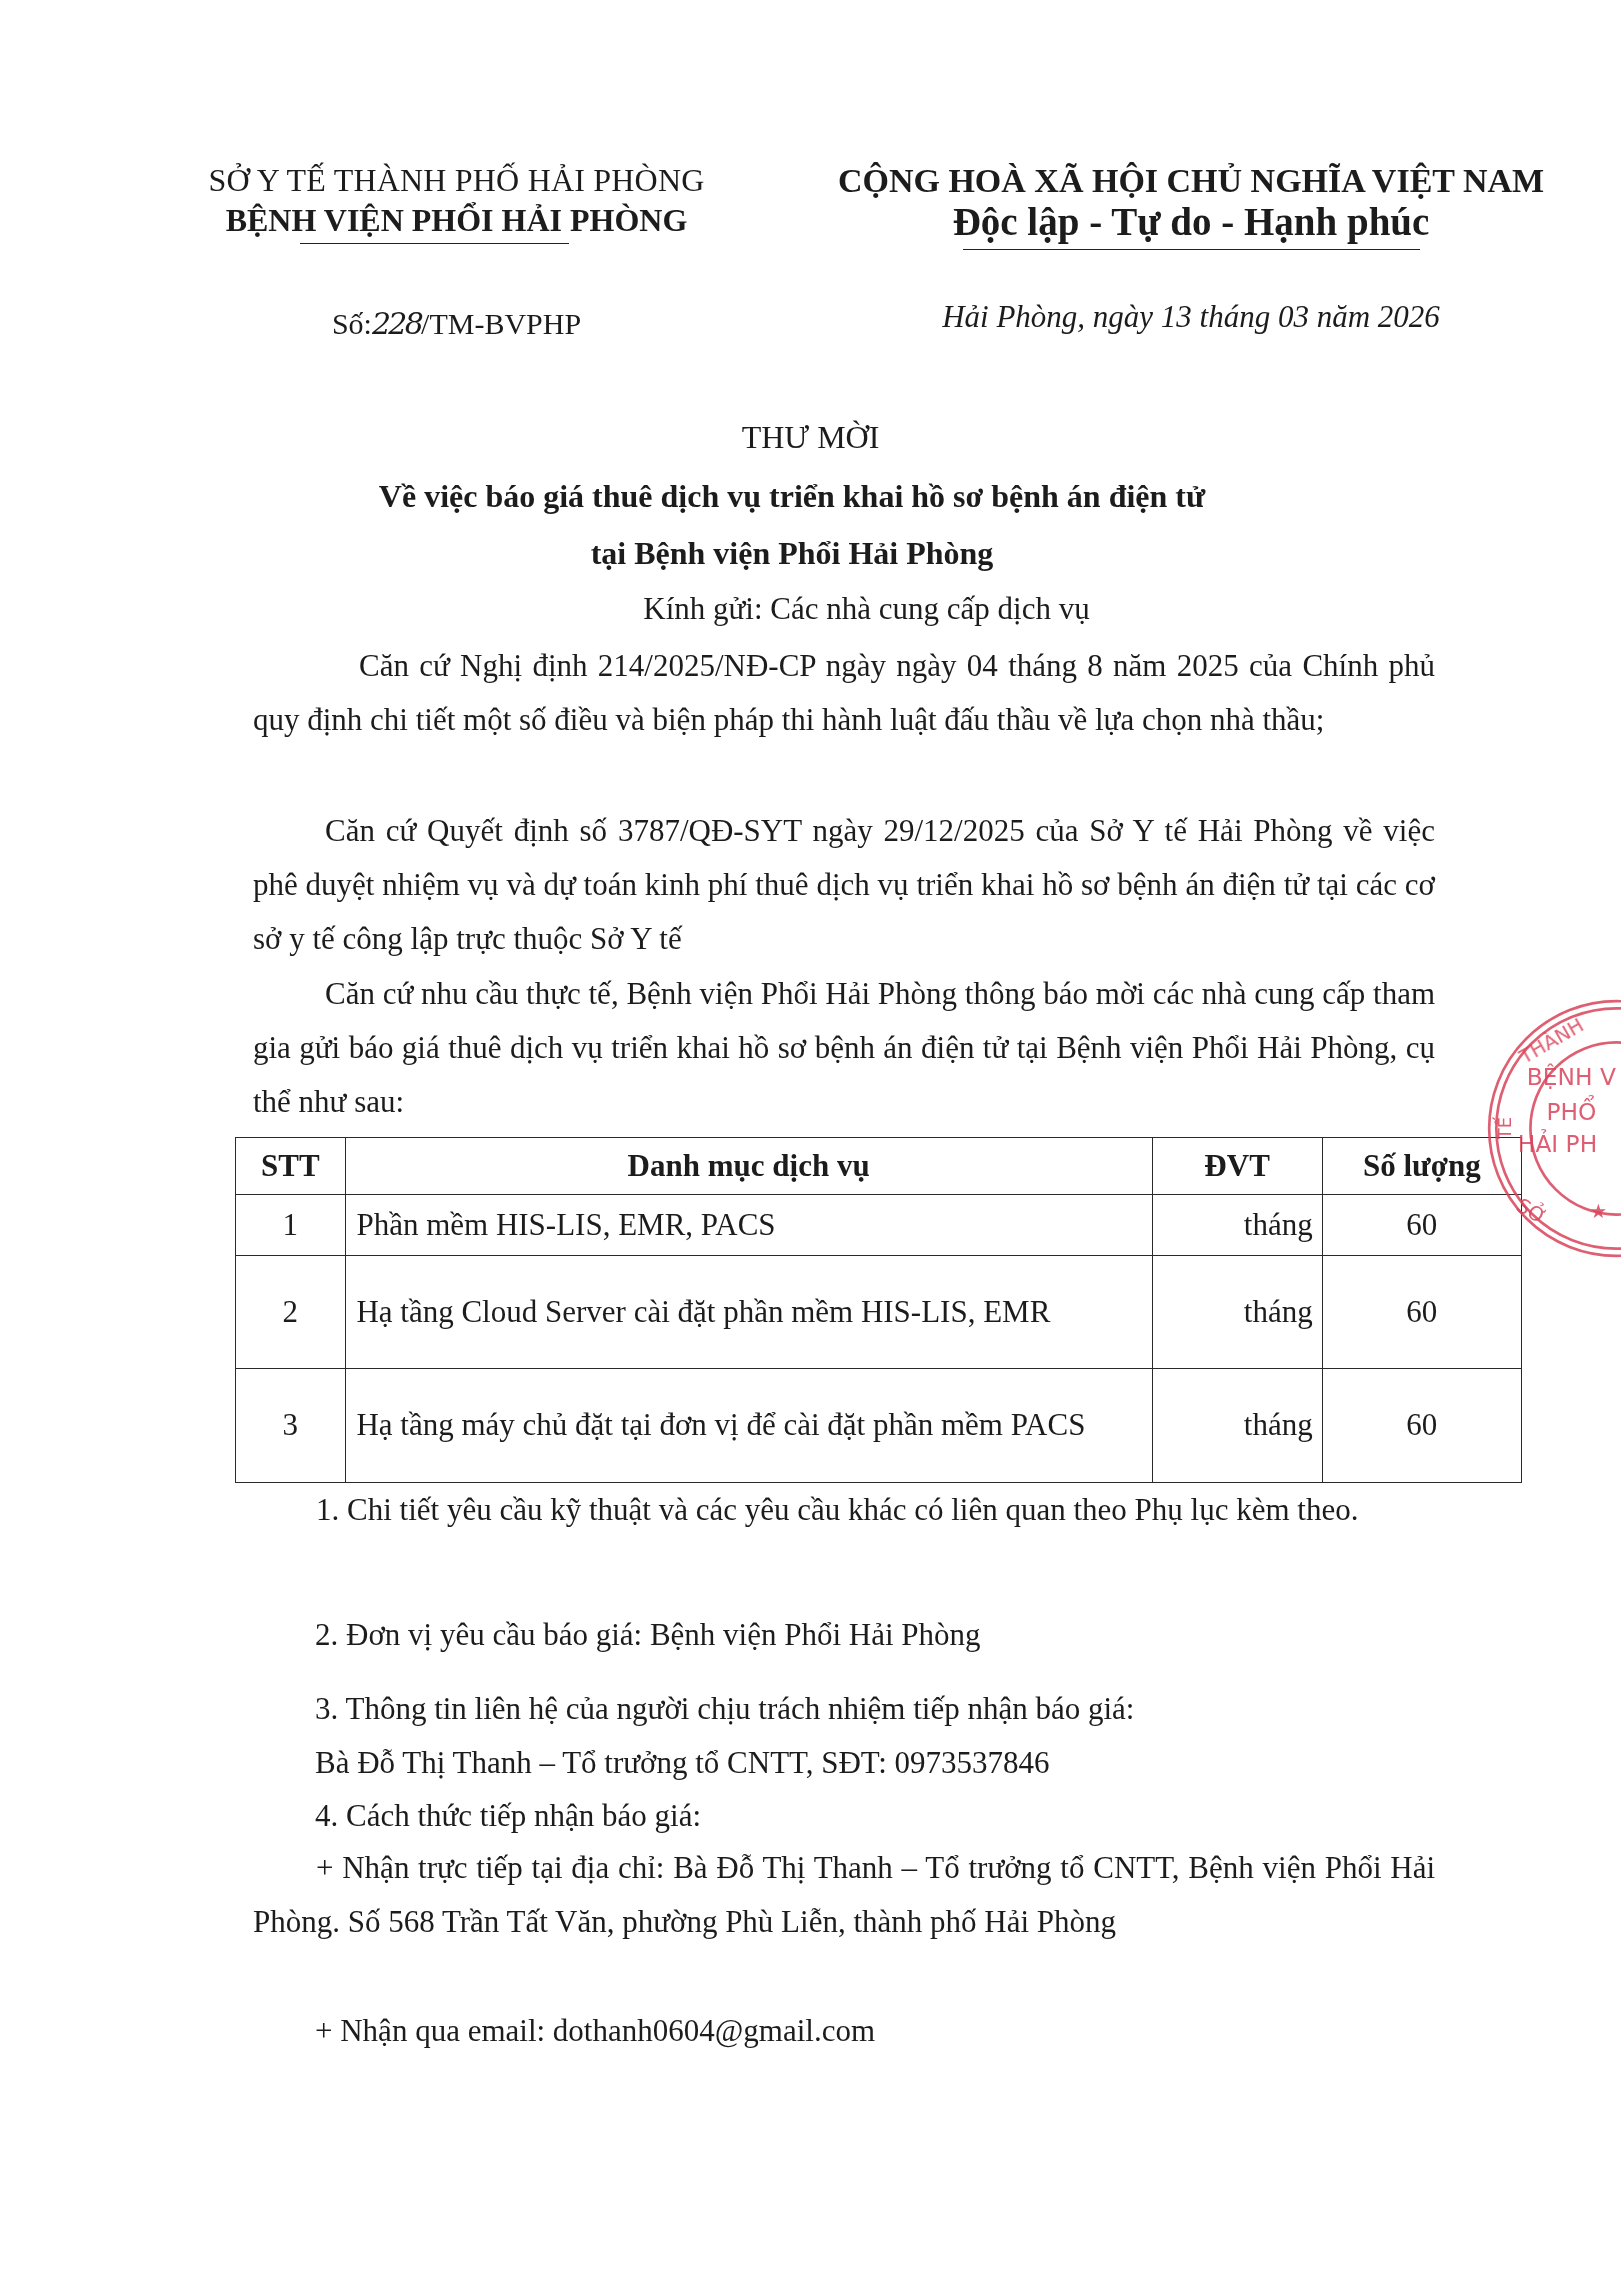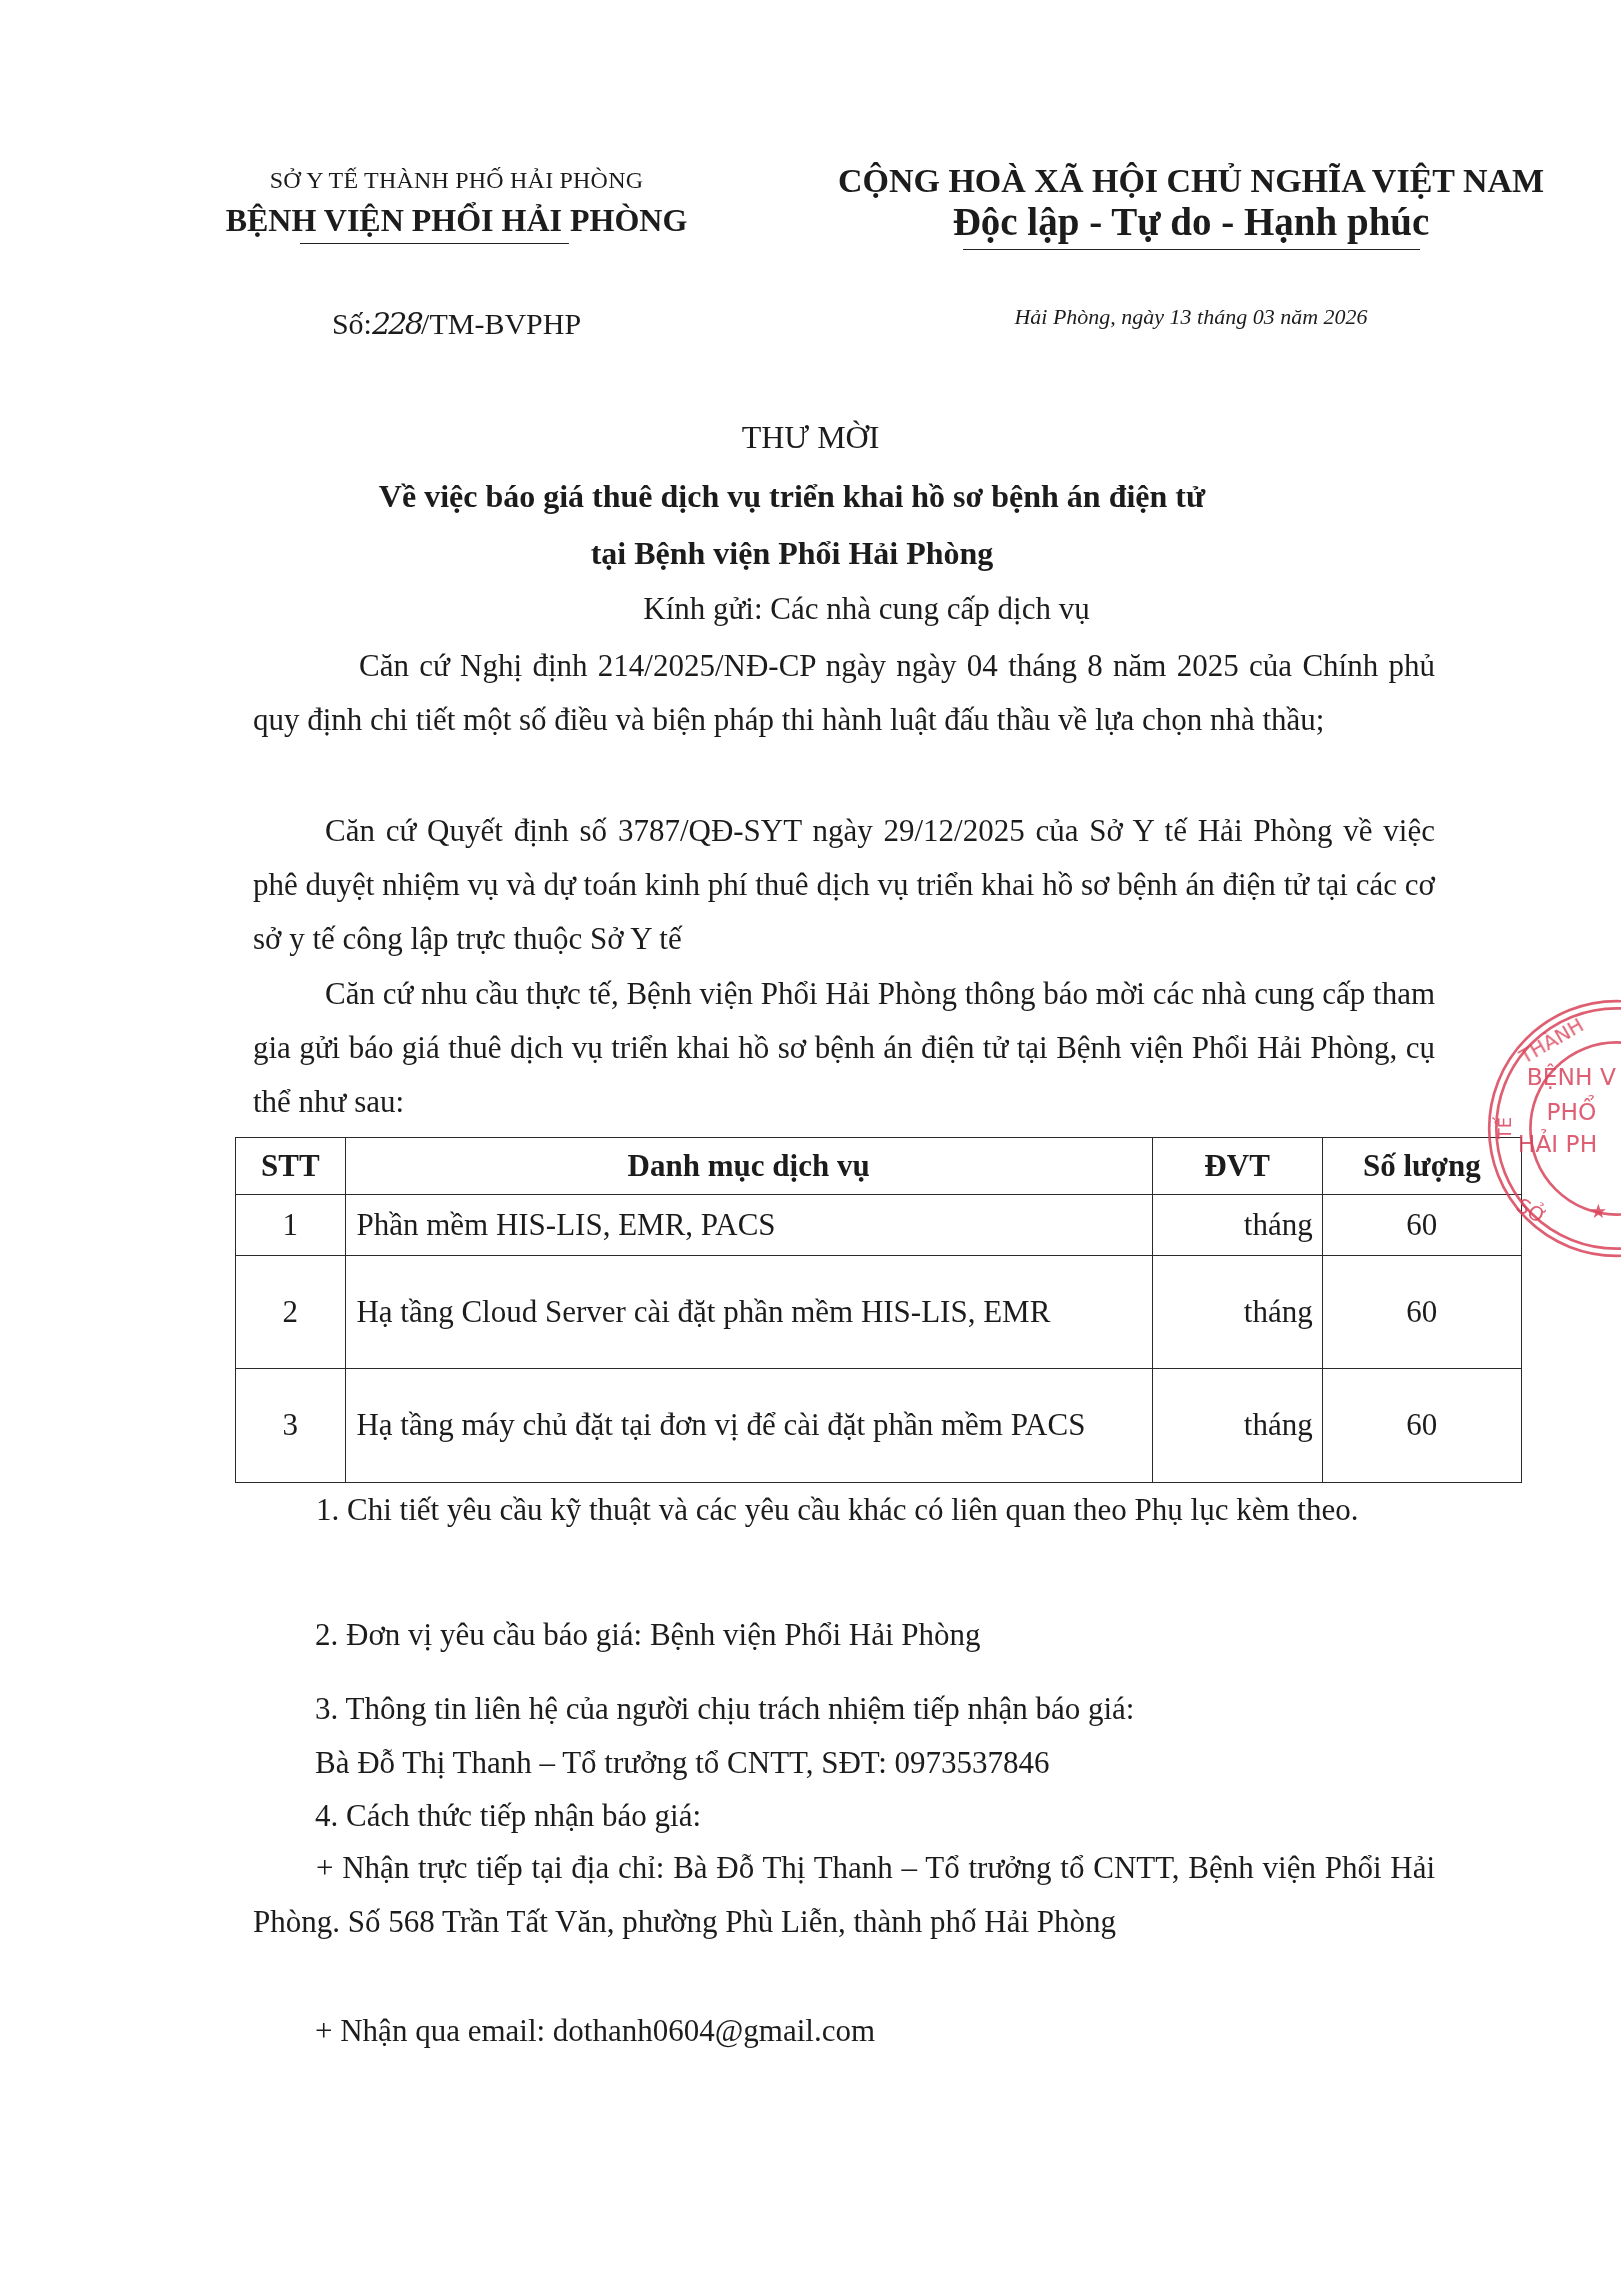--- a/index.html
+++ b/index.html
@@ -13,21 +13,21 @@
       position: relative;
       overflow: hidden;
       font-family: "Liberation Serif", "DejaVu Serif", serif;
       color: #1c1c1c;
     }
     .abs { position: absolute; }
 
     
     .hdr-left-1 {
       left: 134px; top: 161px; width: 645px;
-      font-size: 24px; line-height: 39px; text-align: center;
+      font-size: 32px; line-height: 39px; text-align: center;
       letter-spacing: 0.2px;
     }
     .hdr-left-2 {
       left: 134px; top: 201px; width: 645px;
       font-size: 32px; line-height: 39px; text-align: center; font-weight: bold;
     }
     .hdr-left-rule {
       left: 300px; top: 243px; width: 269px; height: 0;
       border-top: 1.8px solid #222;
     }
@@ -49,21 +49,21 @@
     .hdr-right-2 {
       left: 788px; top: 202px; width: 806px;
       font-size: 39px; line-height: 39px; text-align: center; font-weight: bold;
     }
     .hdr-right-rule {
       left: 963px; top: 249px; width: 457px; height: 0;
       border-top: 1.8px solid #222;
     }
     .date-line {
       left: 788px; top: 297px; width: 806px;
-      font-size: 22px; line-height: 39px; text-align: center; font-style: italic;
+      font-size: 31px; line-height: 39px; text-align: center; font-style: italic;
     }
 
     
     .title {
       left: 0; top: 417px; width: 1621px;
       font-size: 32px; line-height: 41px; text-align: center; font-weight: normal;
     }
     .subtitle {
       left: 0; top: 476px; width: 1584px;
       font-size: 32px; line-height: 41px; text-align: center; font-weight: bold;

